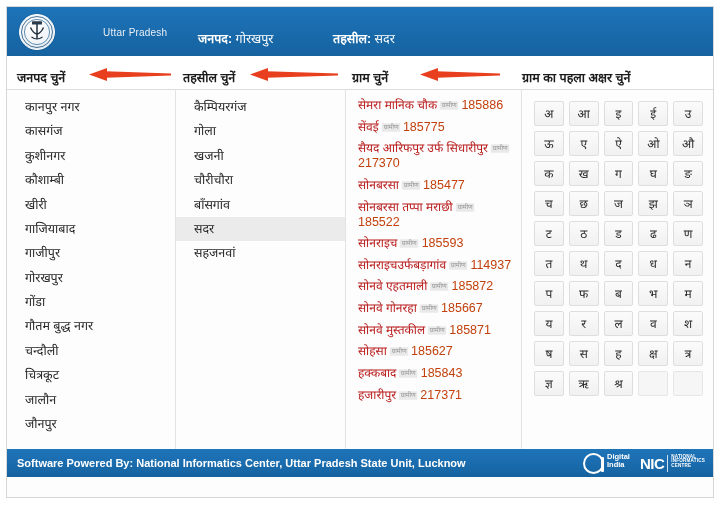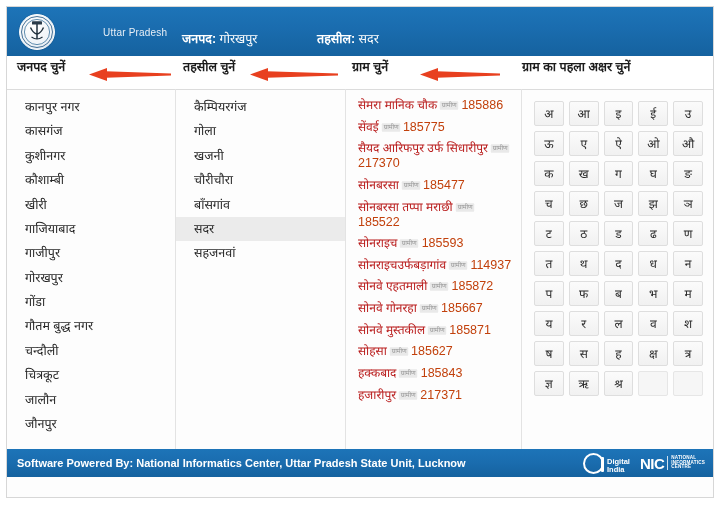--- a/index.html
+++ b/index.html
@@ -83,38 +83,38 @@
     display: block;
     margin-top: 2px;
     padding-left: 40px;
   }
   .hdr-field {
     color: #ffffff;
     font-size: 12.5px;
     font-weight: bold;
     white-space: nowrap;
   }
-  .hdr-field .lbl { color: #ffffff; }
+  .hdr-field .lbl { color: #ffffff; margin-left: 16px; }
   .hdr-field .val { color: #ffffff; font-weight: normal; }
   .hdr-jan { position: absolute; left: 175px; top: 23px; }
   .hdr-teh { position: absolute; left: 310px; top: 23px; }
 
   
   .caption-row {
     position: absolute;
     left: 7px;
     top: 56px;
     width: 706px;
     height: 33px;
     background: #ffffff;
     border-bottom: 1px solid #dcdcdc;
   }
   .cap {
     position: absolute;
-    top: 2px;
+    top: 13px;
     font-size: 12.5px;
     font-weight: bold;
     color: #1b1b1b;
     white-space: nowrap;
   }
   .cap-1 { left: 10px; }
   .cap-2 { left: 176px; }
   .cap-3 { left: 345px; }
   .cap-4 { left: 515px; }
   .arrow {
@@ -229,35 +229,35 @@
     white-space: nowrap;
   }
   .foot-logos {
     position: absolute;
     right: 8px;
     top: 3px;
     display: flex;
     align-items: center;
     height: 22px;
   }
-  .di-logo { display: flex; align-items: flex-end; margin-right: 10px; }
+  .di-logo { display: flex; align-items: flex-start; margin-right: 10px; }
   .di-mark {
     width: 17px; height: 17px; border-radius: 50%;
     border: 2px solid #ffffff;
     position: relative;
     margin-right: 3px;
   }
   .di-mark::after{
     content:""; position:absolute; right:-2px; top:2px;
     width:3px; height:15px; background:#ffffff; border-radius:1px;
   }
   .di-text { line-height: 1; color:#ffffff; }
   .di-t1 { font-size: 7.5px; font-weight: bold; display:block; }
   .di-t2 { font-size: 7.5px; font-weight: bold; display:block; margin-top:1px;}
-  .nic-logo { display:flex; align-items:center; }
+  .nic-logo { display:flex; }
   .nic-mark {
     font-size: 15px; font-weight: bold; color:#ffffff; letter-spacing:-0.5px;
     margin-right: 3px;
   }
   .nic-text { line-height: 1.05; color:#ffffff; border-left:1px solid #cfe0ee; padding-left:3px;}
   .nic-text span { display:block; font-size: 4.6px; font-weight:bold; letter-spacing:0.2px;}
 </style>
 </head>
 <body>
 

